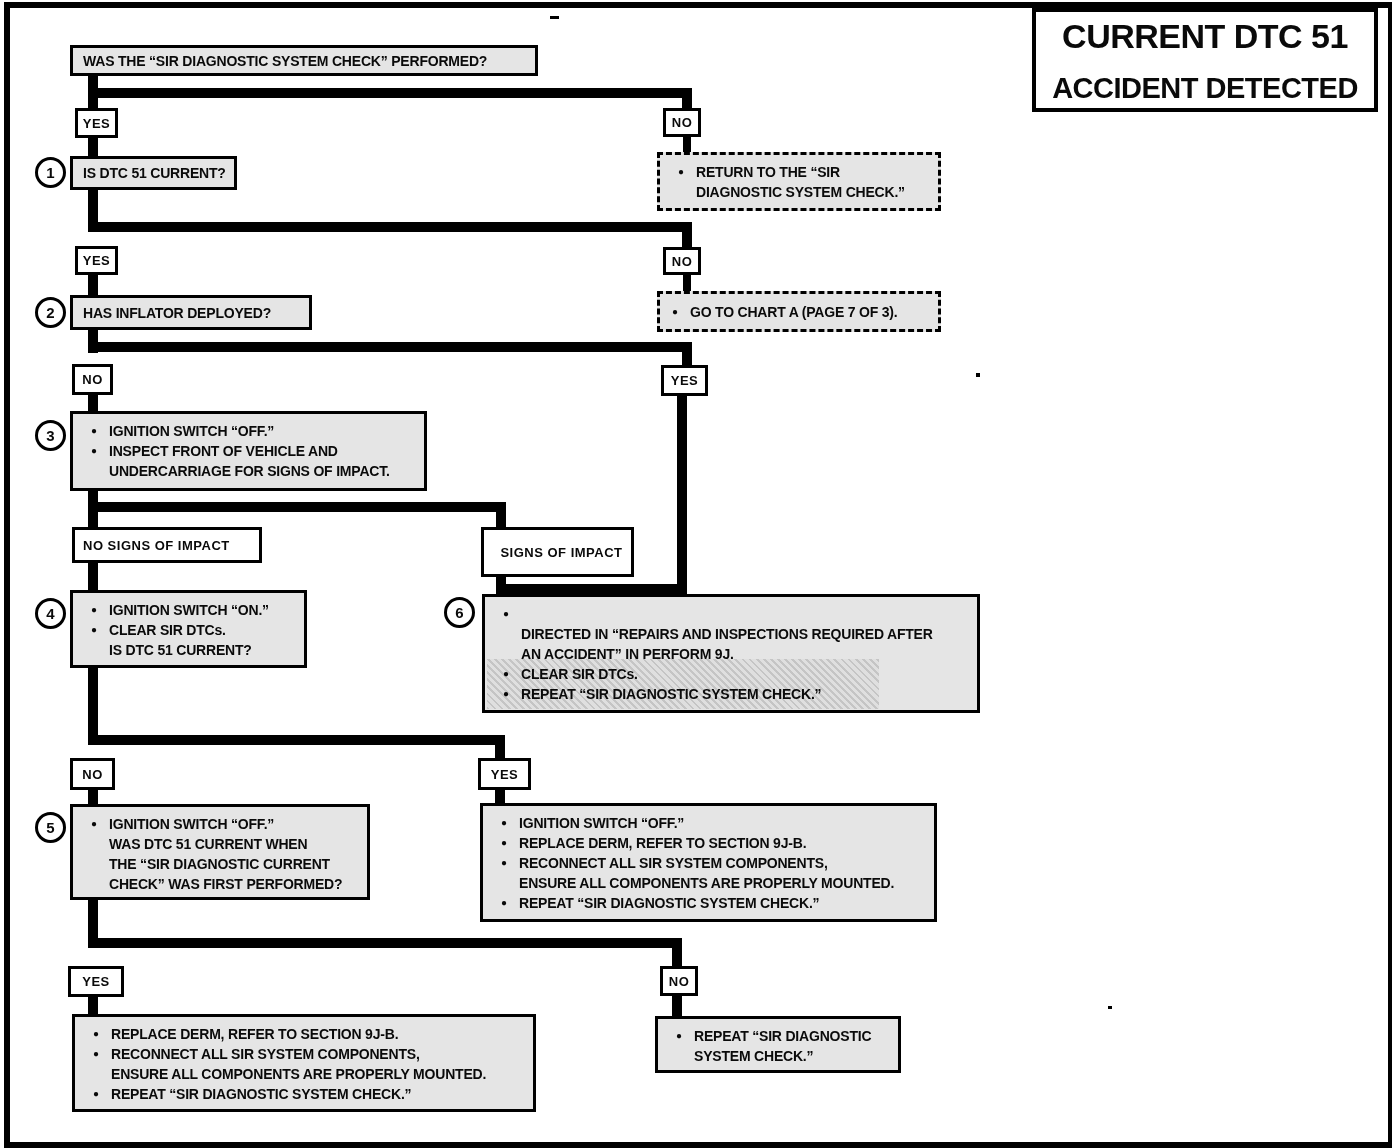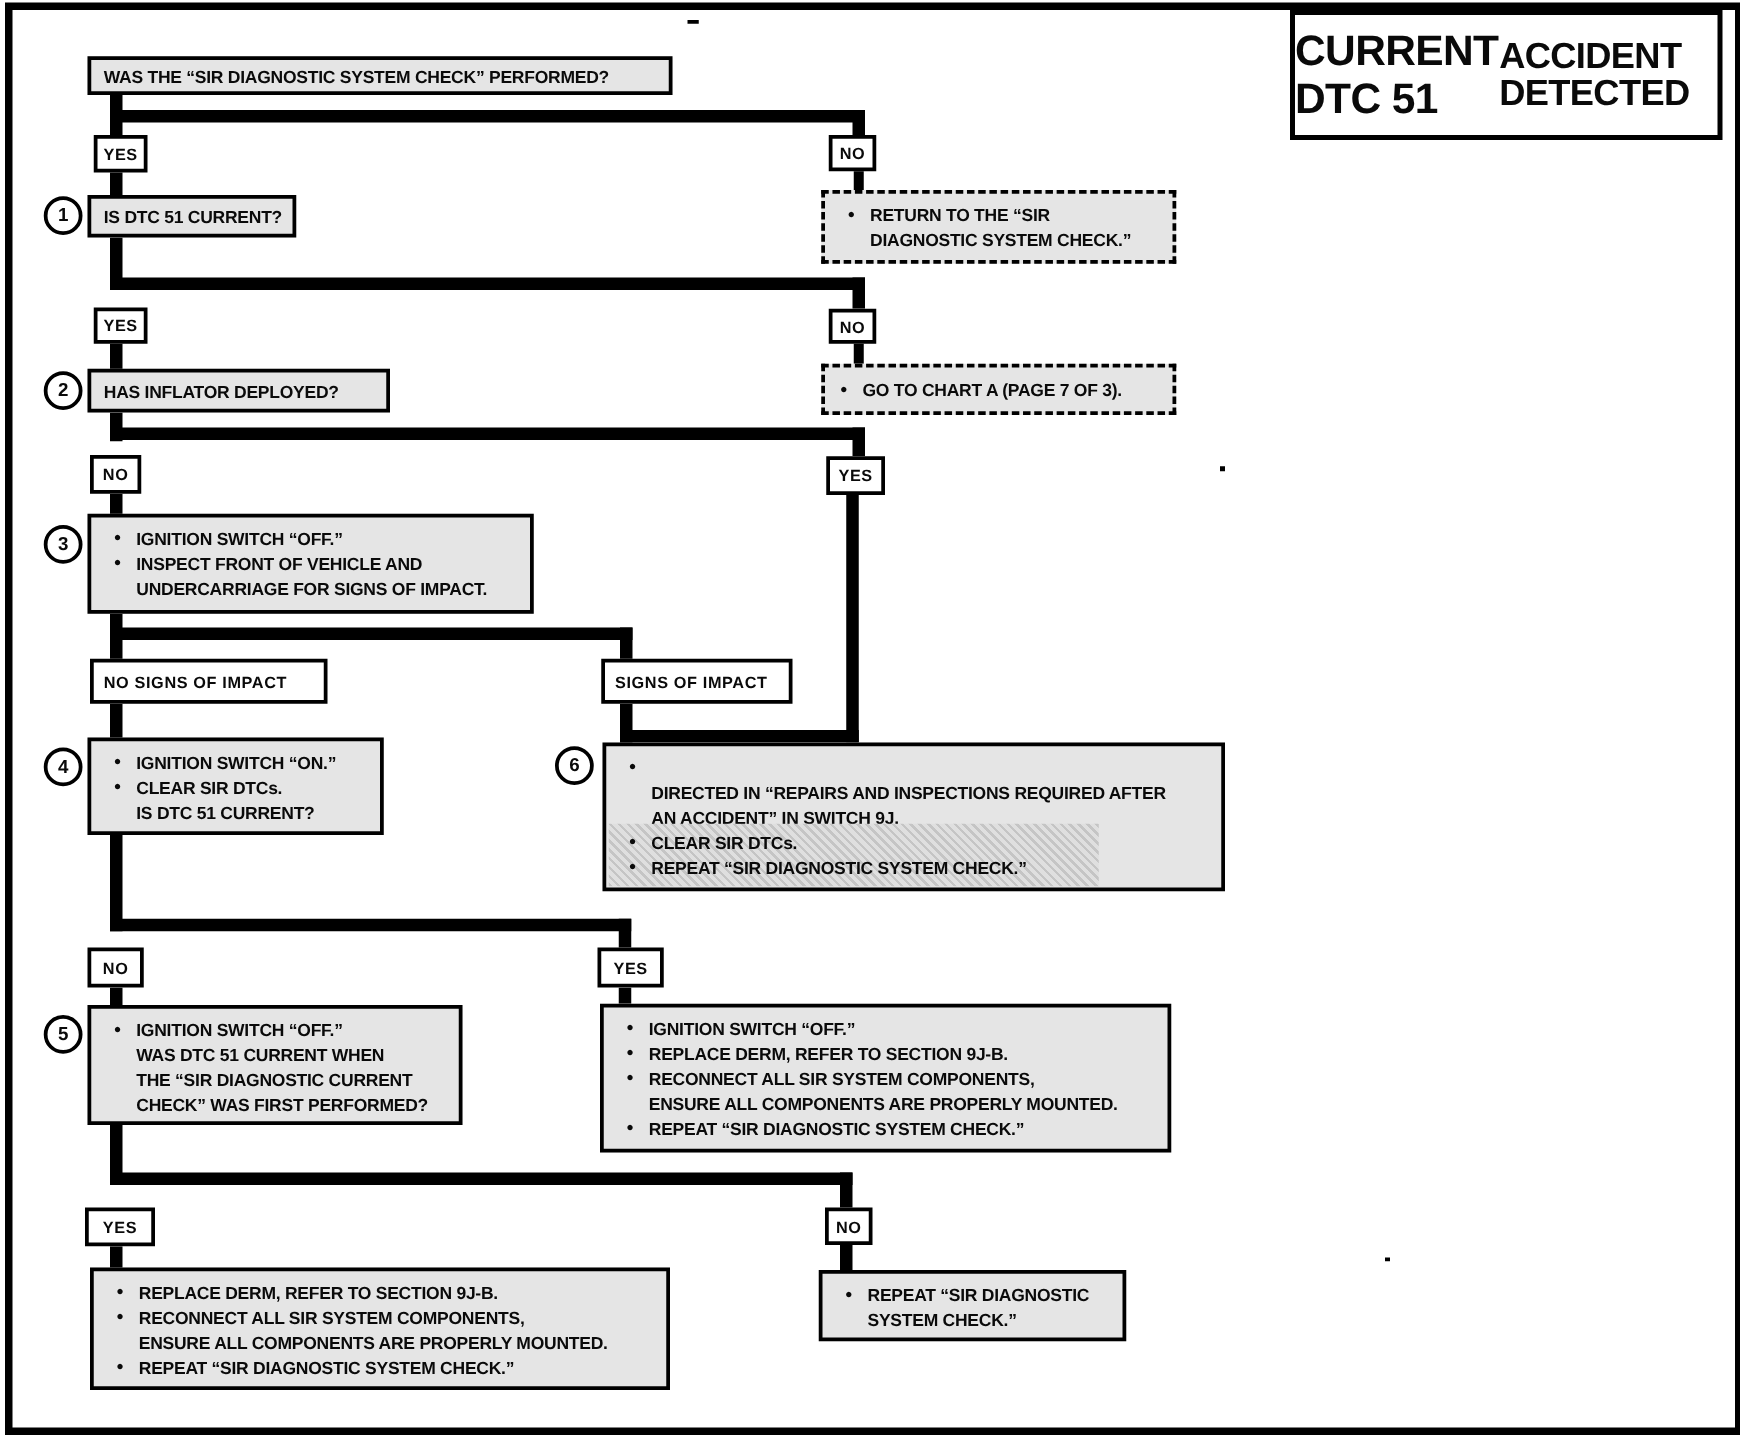--- a/index.html
+++ b/index.html
@@ -28,22 +28,22 @@
   .row{display:flex;align-items:flex-start;position:relative;}
   .dot{width:30px;flex:0 0 30px;text-align:center;font-size:10px;line-height:20px;}
   .txt{white-space:nowrap;}
   .cont{padding-left:30px;}
   
   .shade{position:absolute;background:repeating-linear-gradient(45deg,#bfbfbf 0 2px,#dedede 2px 5px);
          opacity:0.85;z-index:0;}
   .row,.cont{z-index:1;}
   
   .title-box{position:absolute;left:1032px;top:8px;width:338px;height:96px;
-             border:4px solid #000;background:#fff;display:flex;flex-direction:row;
-             align-items:center;justify-content:center;}
+             border:4px solid #000;background:#fff;display:flex;flex-direction:column;
+             align-items:center;justify-content:center;gap:18px;}
   .title-l1{font-size:34px;letter-spacing:-0.5px;line-height:38px;}
   .title-l2{font-size:29px;letter-spacing:-0.5px;line-height:30px;}
   .speck{position:absolute;background:#000;}
 </style>
 </head>
 <body>
 
 <div class="page"></div>
 
 <div class="title-box">
@@ -150,21 +150,21 @@
   <div class="row">
       <span class="dot">●</span>
       <span class="txt">INSPECT FRONT OF VEHICLE AND</span>
     </div>
   <div class="cont txt">UNDERCARRIAGE FOR SIGNS OF IMPACT.</div>
 </div>
 
 <div class="lbl" style="left:72px;top:527px;width:190px;height:36px;justify-content:flex-start;padding-left:8px;">
     <span>NO SIGNS OF IMPACT</span>
   </div>
-<div class="lbl" style="left:481px;top:527px;width:153px;height:36px;justify-content:flex-start;padding-left:8px;">
+<div class="lbl" style="left:481px;top:527px;width:153px;height:50px;justify-content:center;padding-left:8px;">
     <span>SIGNS OF IMPACT</span>
   </div>
 
 <div class="circ" style="left:35px;top:598px;">
     <span>4</span>
   </div>
 <div class="box blist" style="left:70px;top:590px;width:237px;height:78px;">
   <div class="row">
       <span class="dot">●</span>
       <span class="txt">IGNITION SWITCH “ON.”</span>
@@ -178,21 +178,21 @@
 
 <div class="circ" style="left:444px;top:597px;">
     <span>6</span>
   </div>
 <div class="box blist" style="left:482px;top:594px;width:498px;height:119px;">
   <div class="shade" style="left:2px;top:62px;width:392px;height:50px;"></div>
   <div class="row">
       <span class="dot">●</span>
     </div>
   <div class="cont txt">DIRECTED IN “REPAIRS AND INSPECTIONS REQUIRED AFTER</div>
-  <div class="cont txt">AN ACCIDENT” IN SWITCH 9J.</div>
+  <div class="cont txt">AN ACCIDENT” IN PERFORM 9J.</div>
   <div class="row">
       <span class="dot">●</span>
       <span class="txt">CLEAR SIR DTCs.</span>
     </div>
   <div class="row">
       <span class="dot">●</span>
       <span class="txt">REPEAT “SIR DIAGNOSTIC SYSTEM CHECK.”</span>
     </div>
 </div>
 

